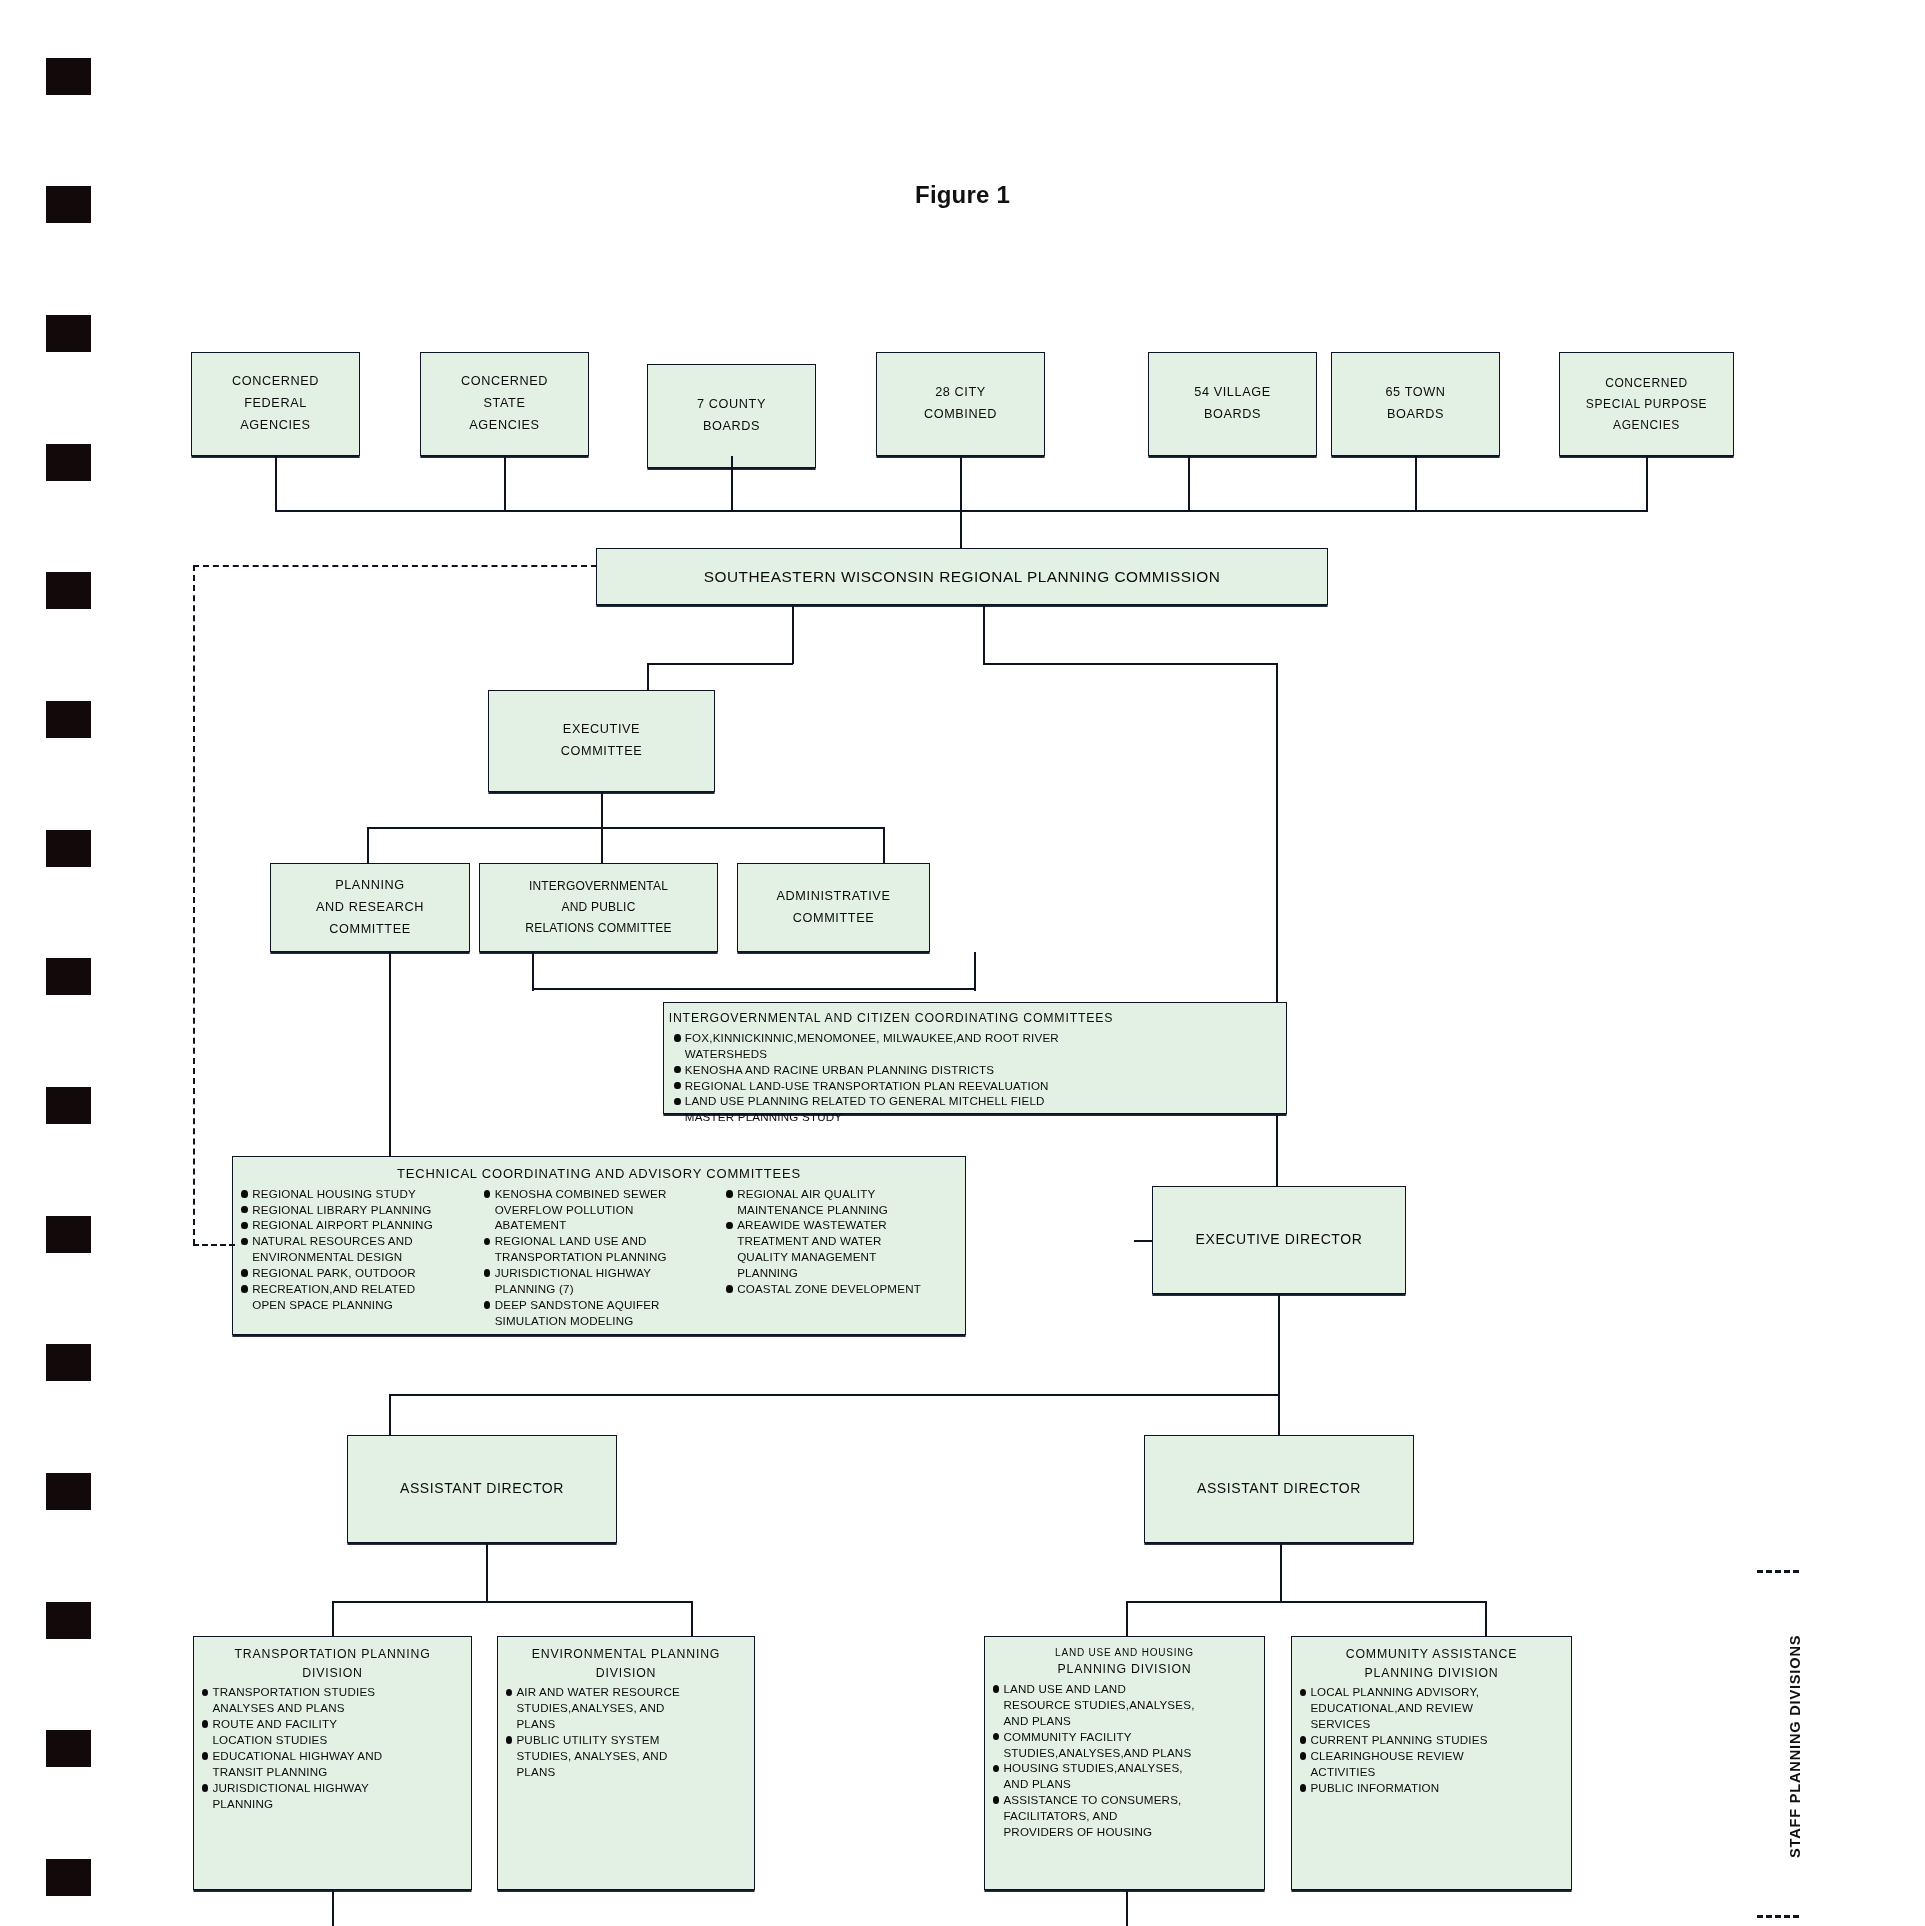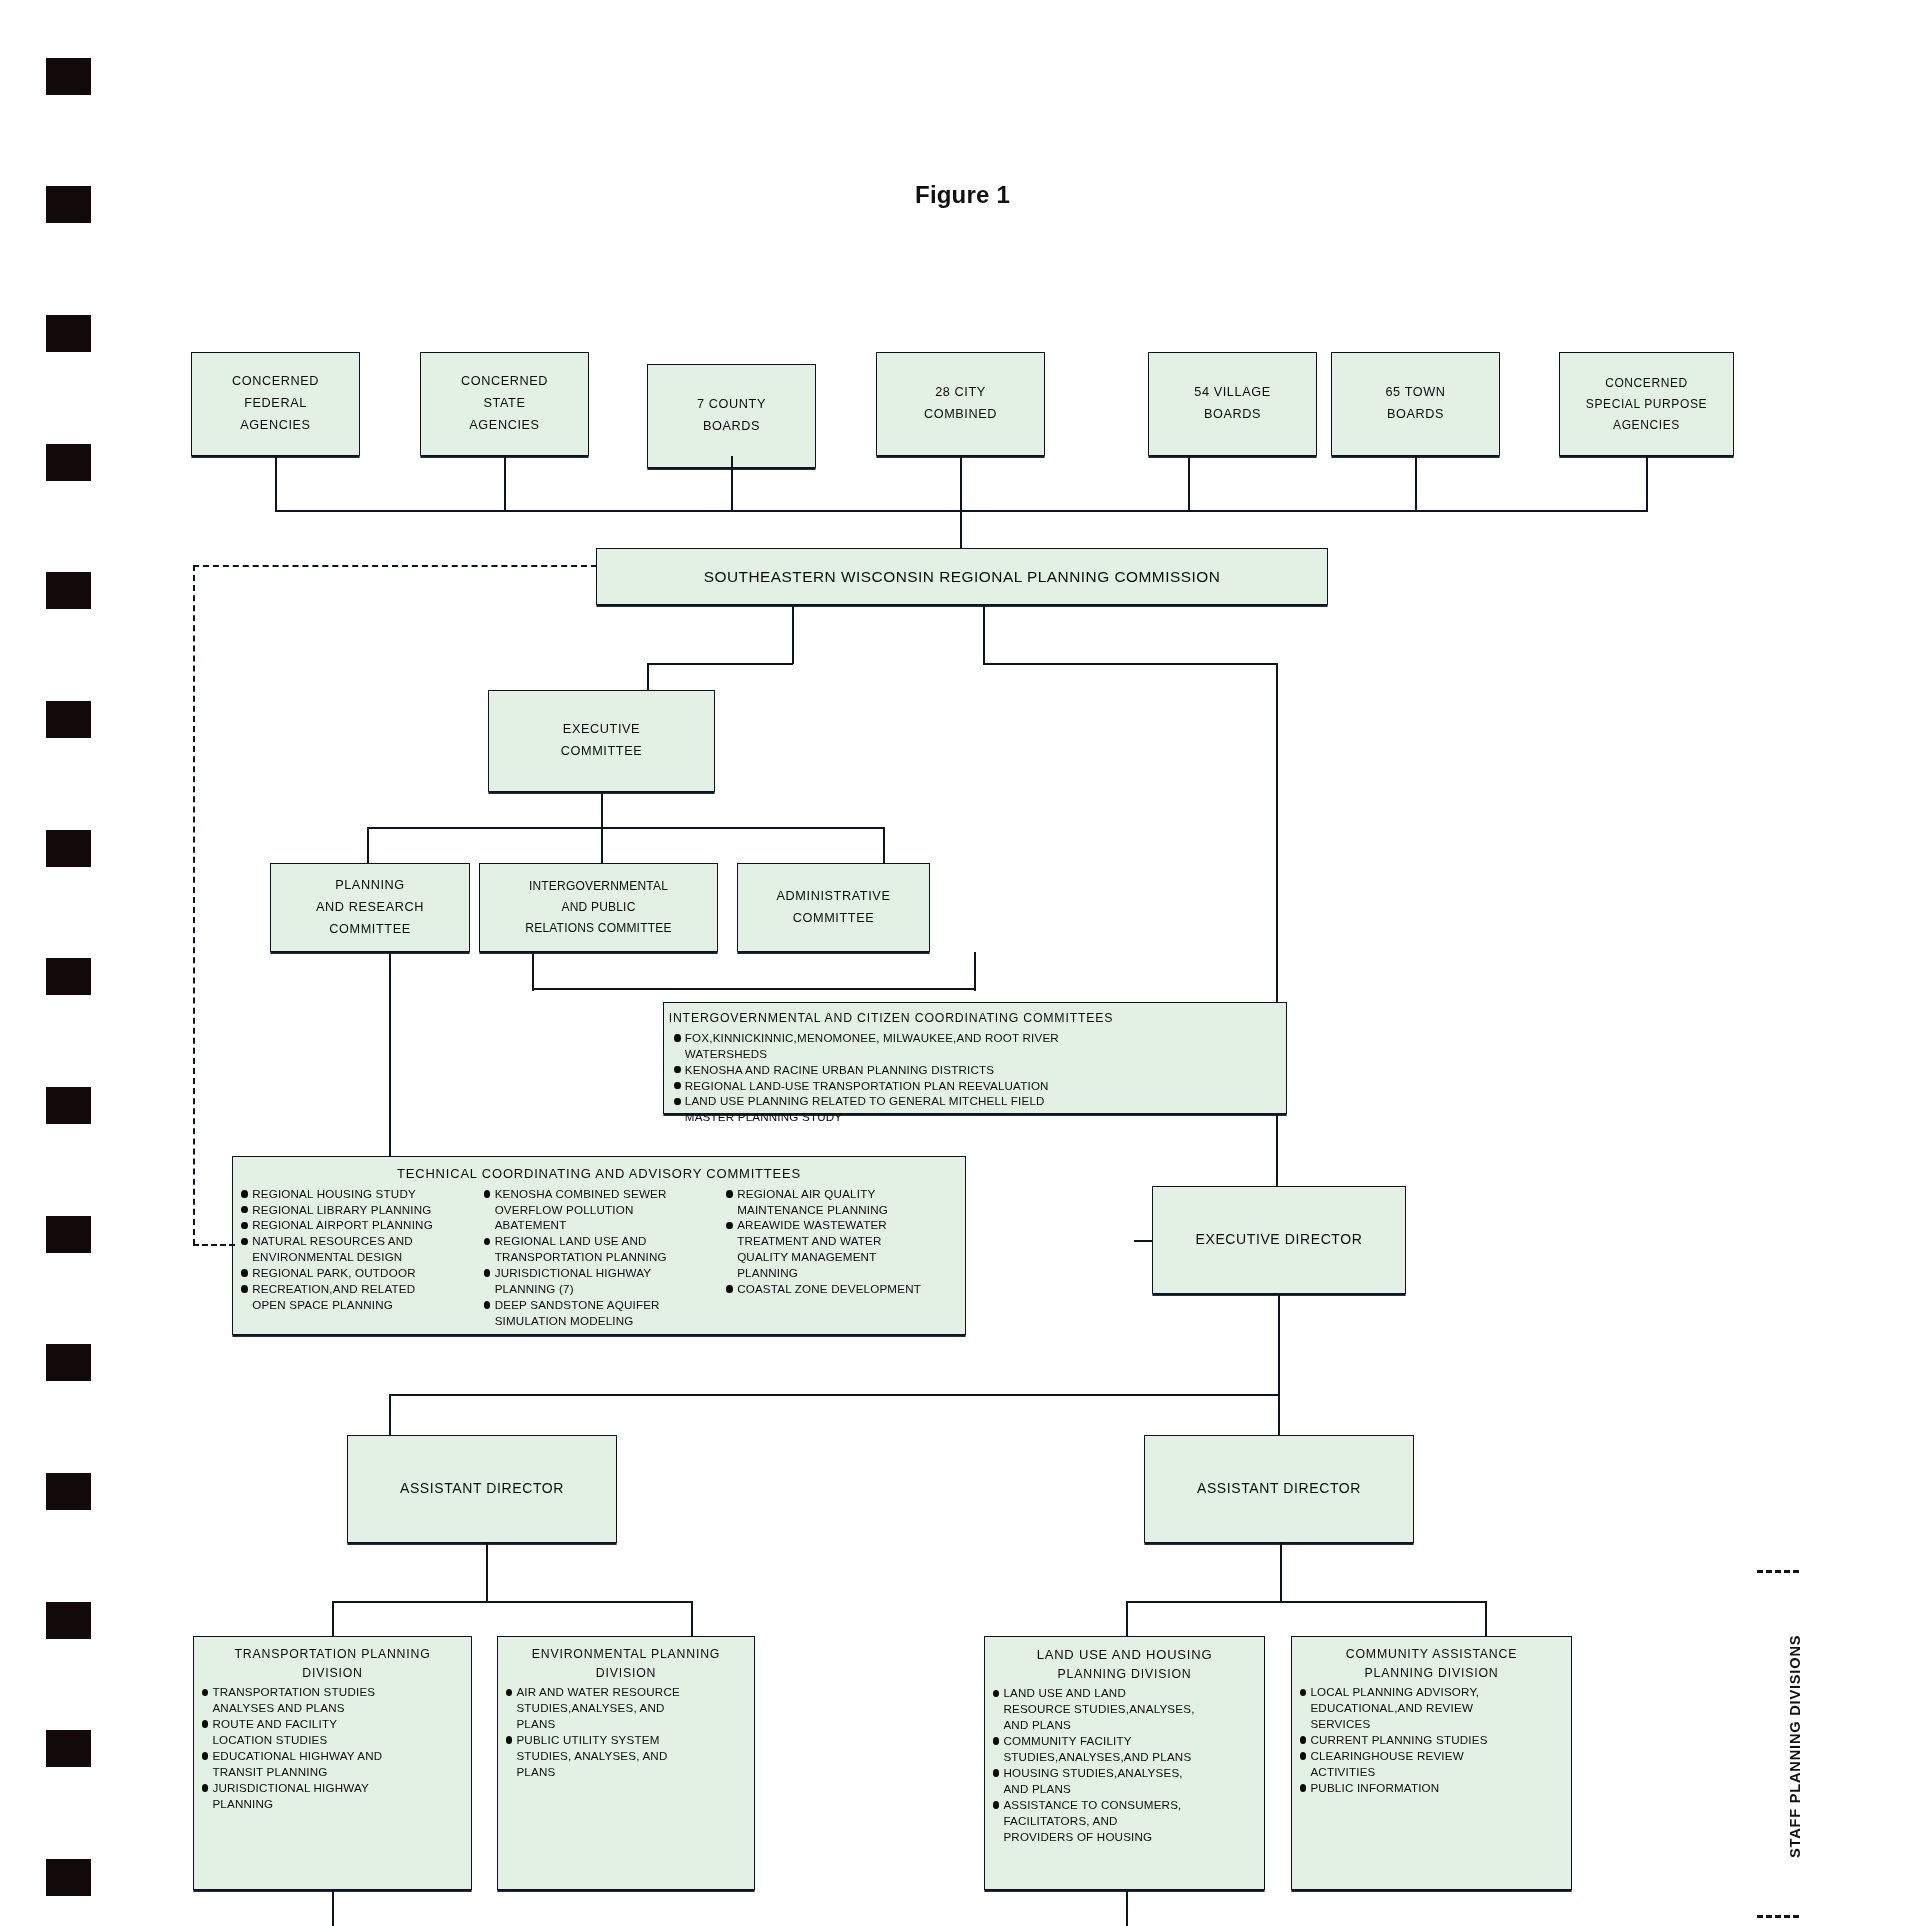--- a/index.html
+++ b/index.html
@@ -305,21 +305,21 @@
     <ul class="bl" id="pd1">
         <li>AIR AND WATER RESOURCE</li>
         <li class="cont">STUDIES,ANALYSES, AND</li>
         <li class="cont">PLANS</li>
         <li>PUBLIC UTILITY SYSTEM</li>
         <li class="cont">STUDIES, ANALYSES, AND</li>
         <li class="cont">PLANS</li>
       </ul>
   </div>
   <div class="box" style="left:984px;top:1636px;width:281px;height:254px;padding:3.9px 1.5px;">
-    <span class="ttl" style="font-size:13px;text-align:center;">LAND USE AND HOUSING</span>
+    <span class="ttl" style="font-size:10px;text-align:center;">LAND USE AND HOUSING</span>
     <span class="ttl" style="font-size:12.3px;padding-top:0;">PLANNING DIVISION</span>
     <ul class="bl" id="pd2">
         <li>LAND USE AND LAND</li>
         <li class="cont">RESOURCE STUDIES,ANALYSES,</li>
         <li class="cont">AND PLANS</li>
         <li>COMMUNITY FACILITY</li>
         <li class="cont">STUDIES,ANALYSES,AND PLANS</li>
         <li>HOUSING STUDIES,ANALYSES,</li>
         <li class="cont">AND PLANS</li>
         <li>ASSISTANCE TO CONSUMERS,</li>

